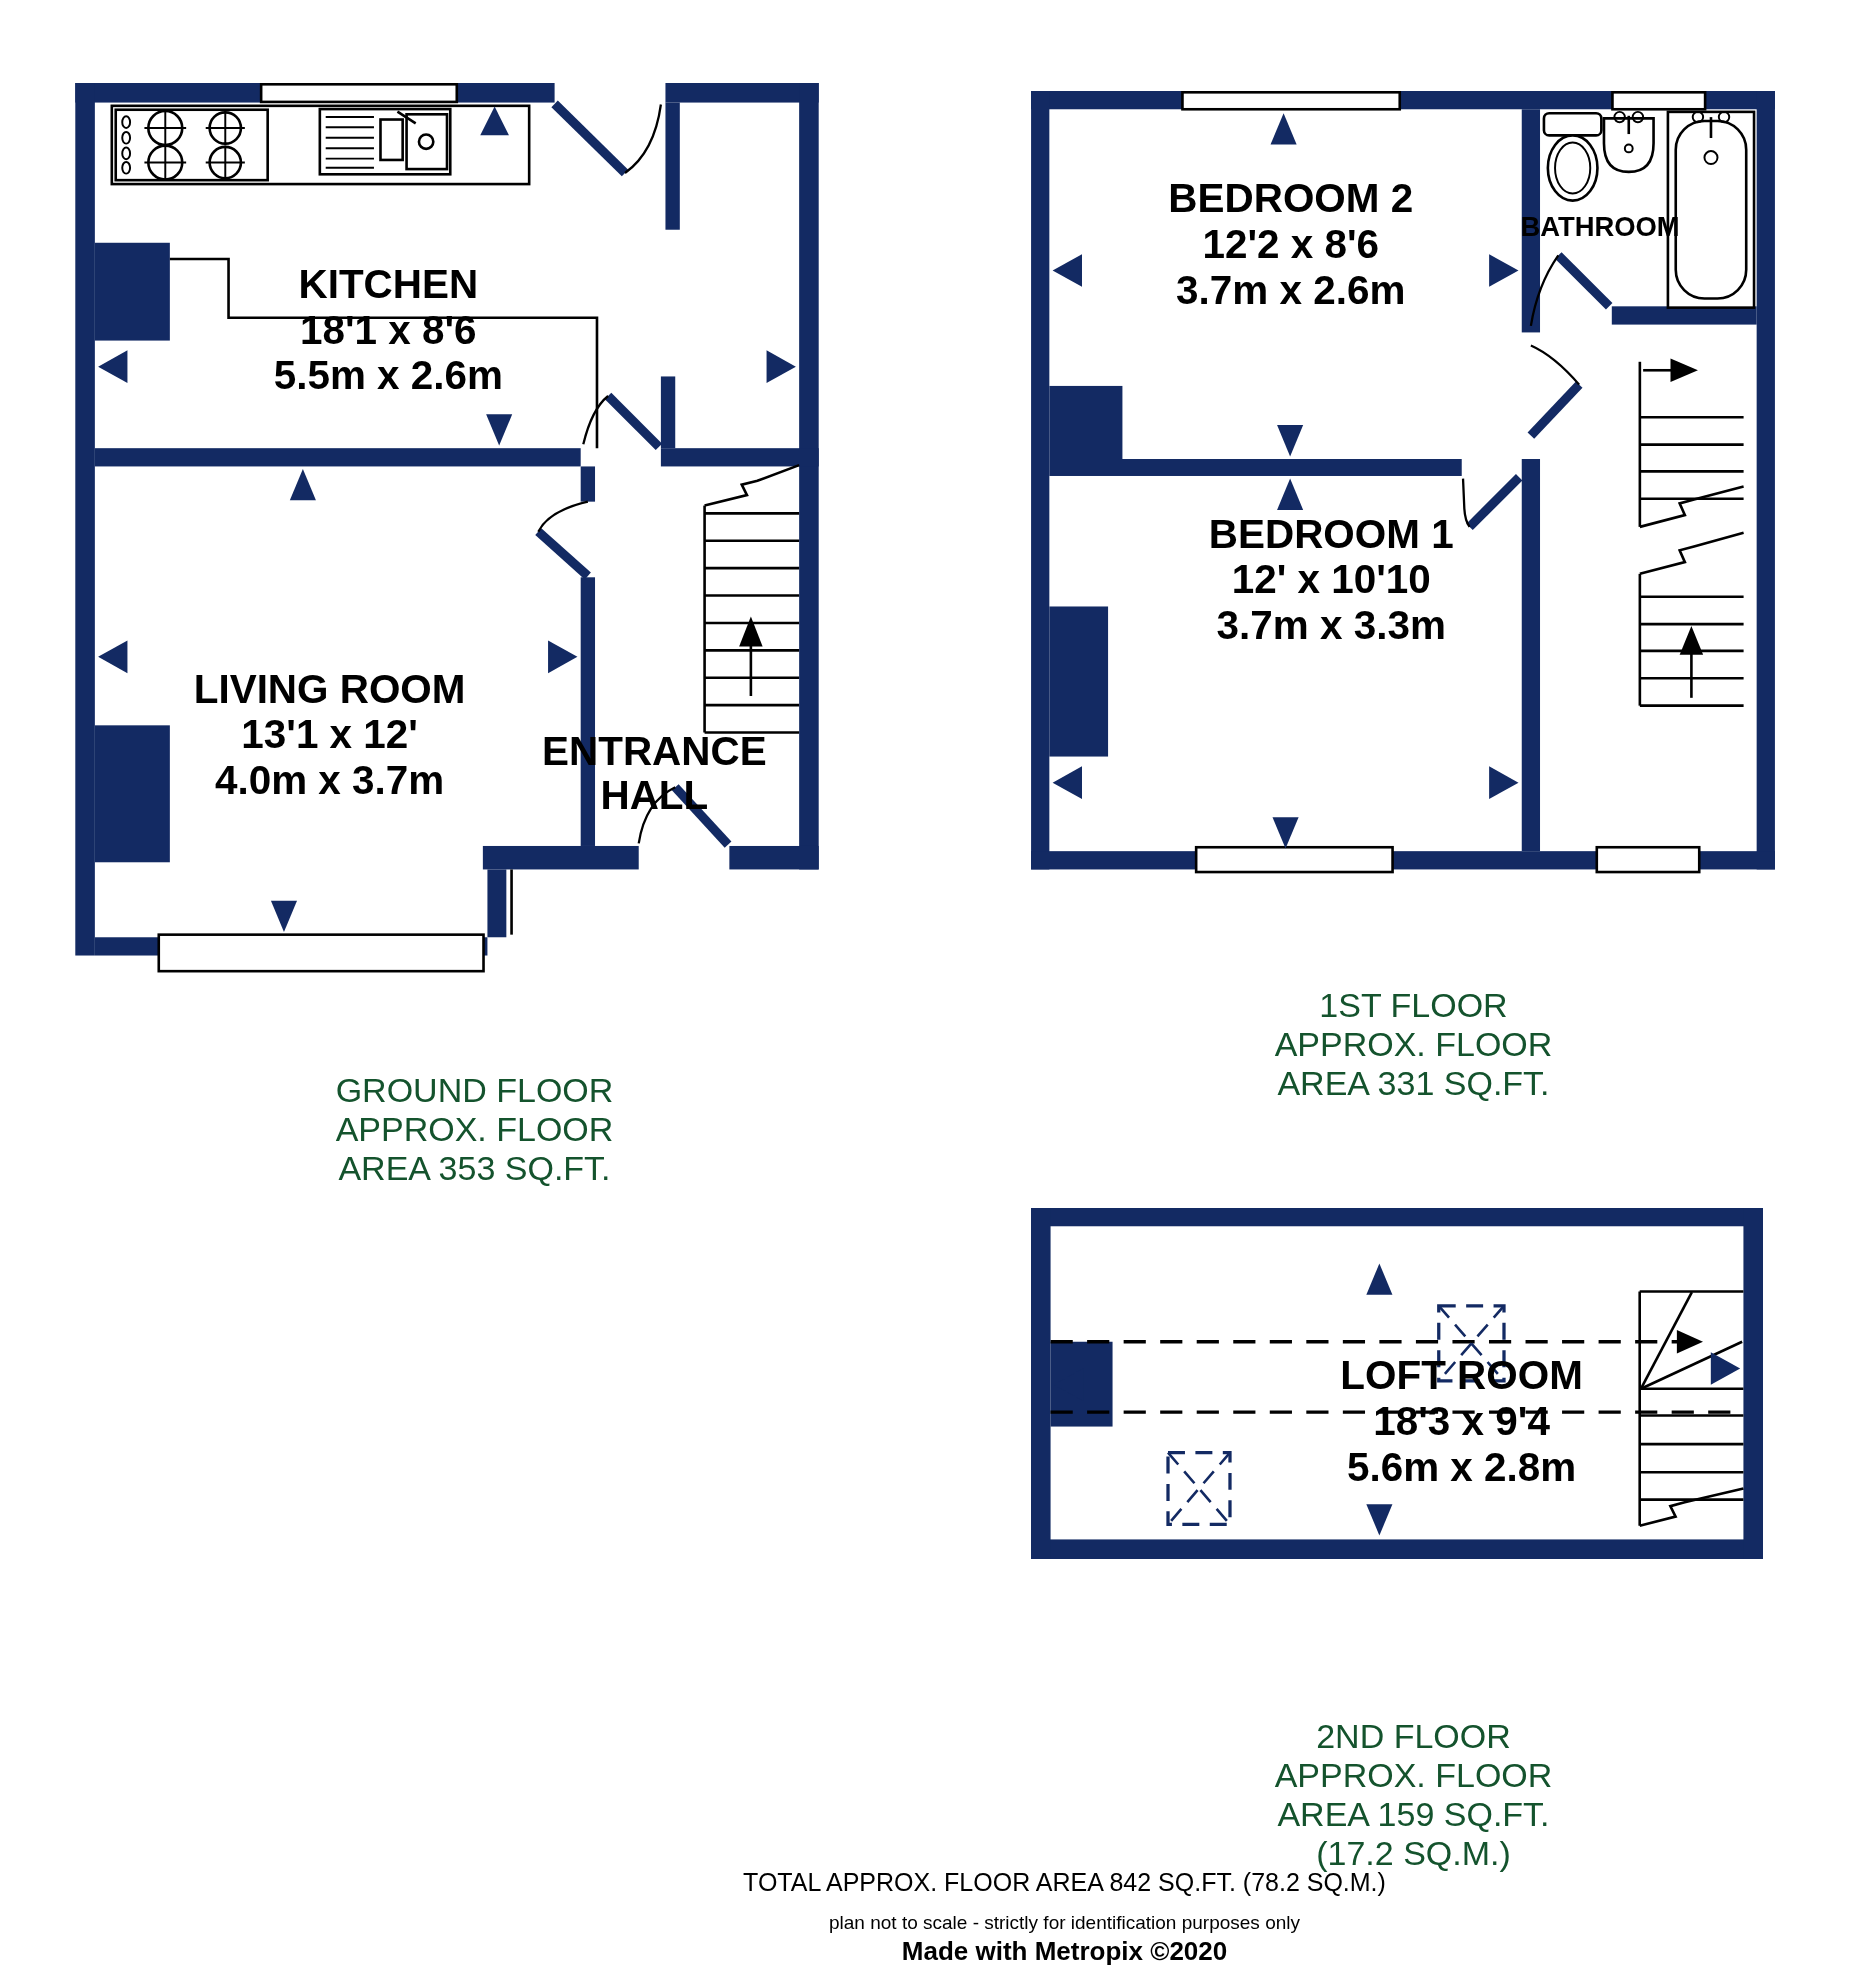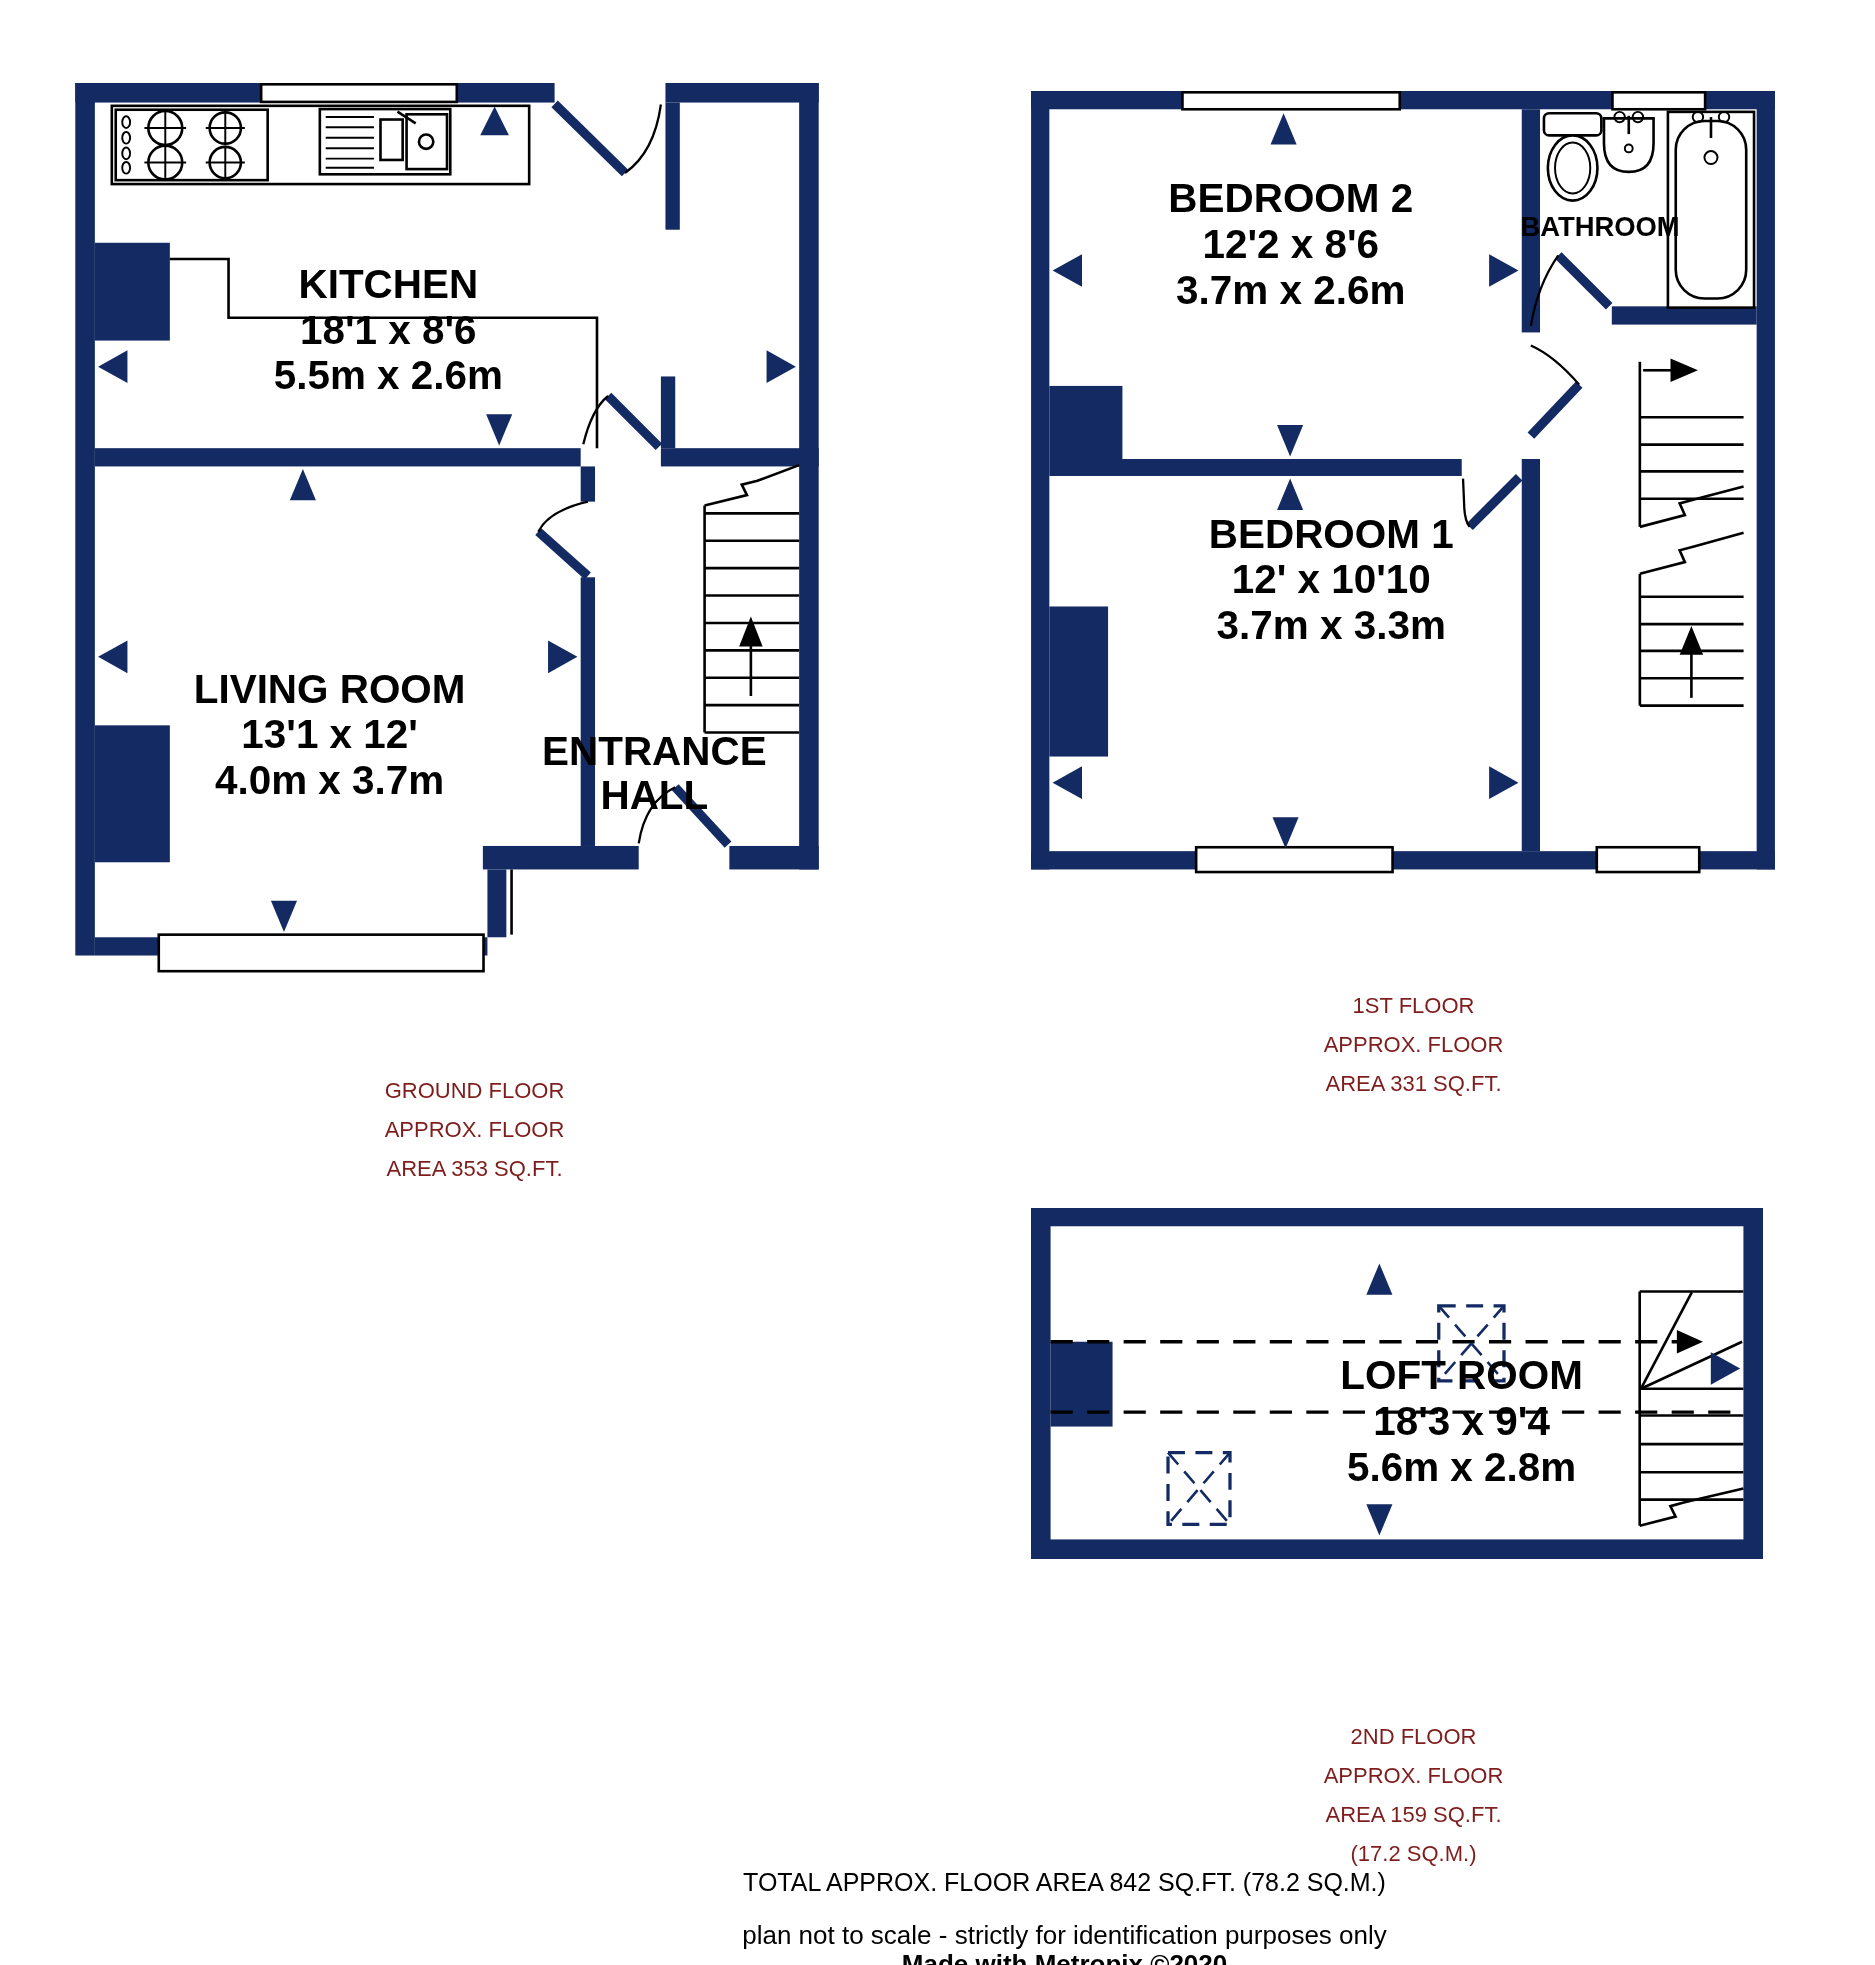--- a/index.html
+++ b/index.html
@@ -14,24 +14,24 @@
   .fix{stroke:var(--line);stroke-width:4;fill:#ffffff;}
   .leaf{stroke:var(--wall);stroke-width:14;fill:none;}
   .arc{stroke:var(--line);stroke-width:3.5;fill:none;}
   .tri{fill:var(--wall);stroke:none;}
   .blk{fill:var(--line);stroke:none;}
   .dash{stroke:var(--line);stroke-width:5;fill:none;stroke-dasharray:34 22;}
   .skl{stroke:var(--wall);stroke-width:5;fill:none;stroke-dasharray:26 16;}
   .sklx{stroke:var(--wall);stroke-width:4;fill:none;stroke-dasharray:24 14;}
   .roomlabel{font-family:"Liberation Sans",sans-serif;font-weight:bold;font-size:62px;fill:#000;text-anchor:middle;}
   .roomlabel.small{font-size:42px;}
-  .caption{position:absolute;width:457px;text-align:center;font-size:22px;line-height:39px;color:#7f1d1d;}
+  .caption{position:absolute;width:457px;text-align:center;font-size:34px;line-height:39px;color:#14532d;}
   .footer{position:absolute;left:282px;width:1565px;text-align:center;color:#000;}
   .footer .l1{font-size:25px;line-height:39px;}
-  .footer .l2{font-size:26px;line-height:29px;margin-top:19px;}
+  .footer .l2{font-size:19px;line-height:29px;margin-top:6px;}
   .footer .l3{font-size:26px;line-height:29px;font-weight:bold;}
 </style>
 </head>
 <body>
 
 <div id="canvas">
 
   <svg class="plan" style="left:75px;top:83px;" width="744" height="896" viewBox="0 0 1140 1374">
     <g>
       <rect class="wall" x="0" y="0" width="735" height="30"></rect>

